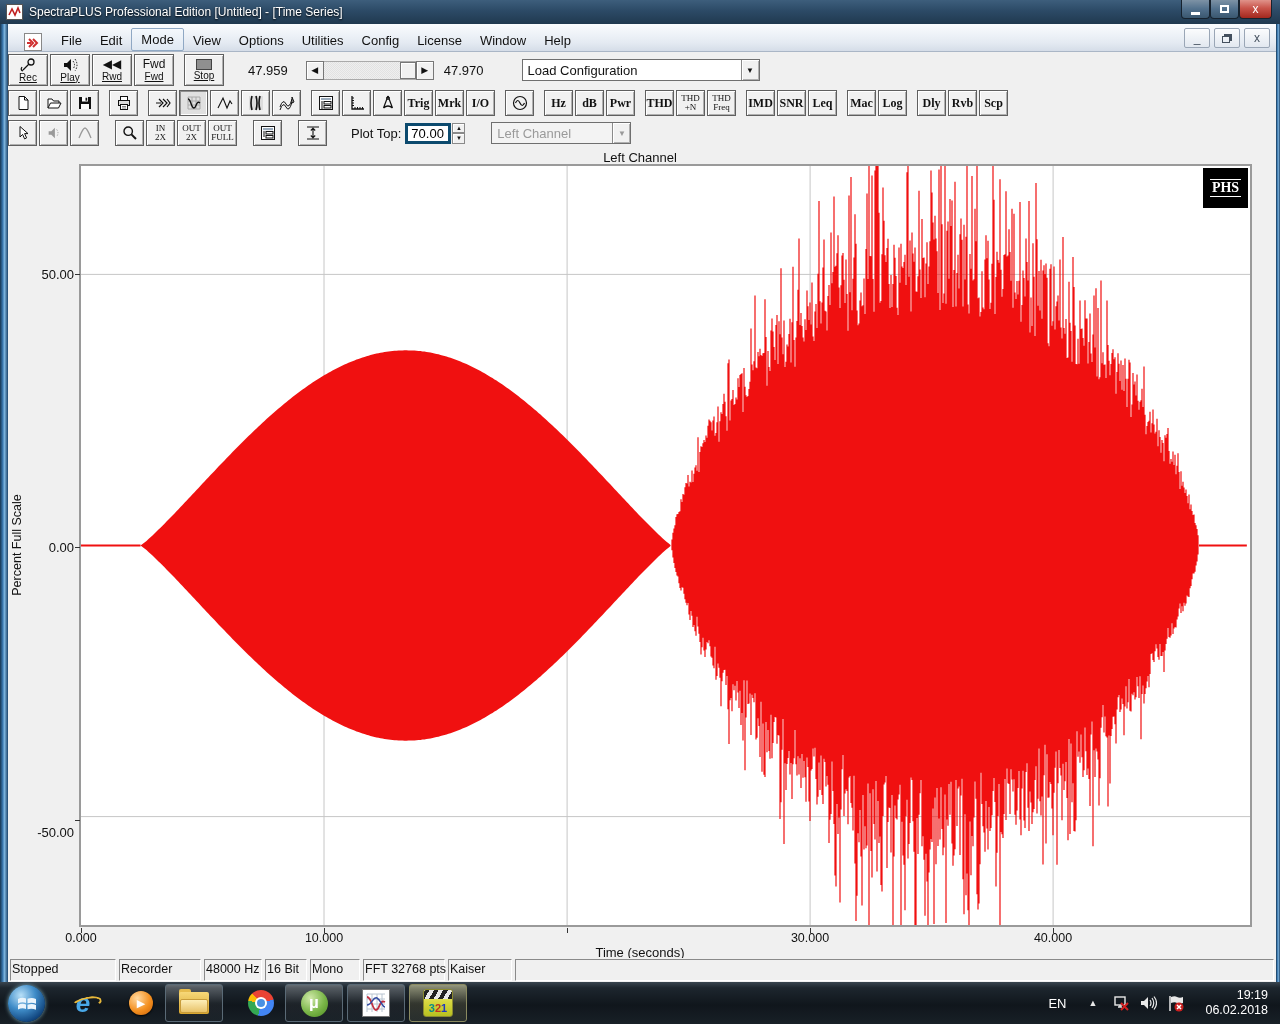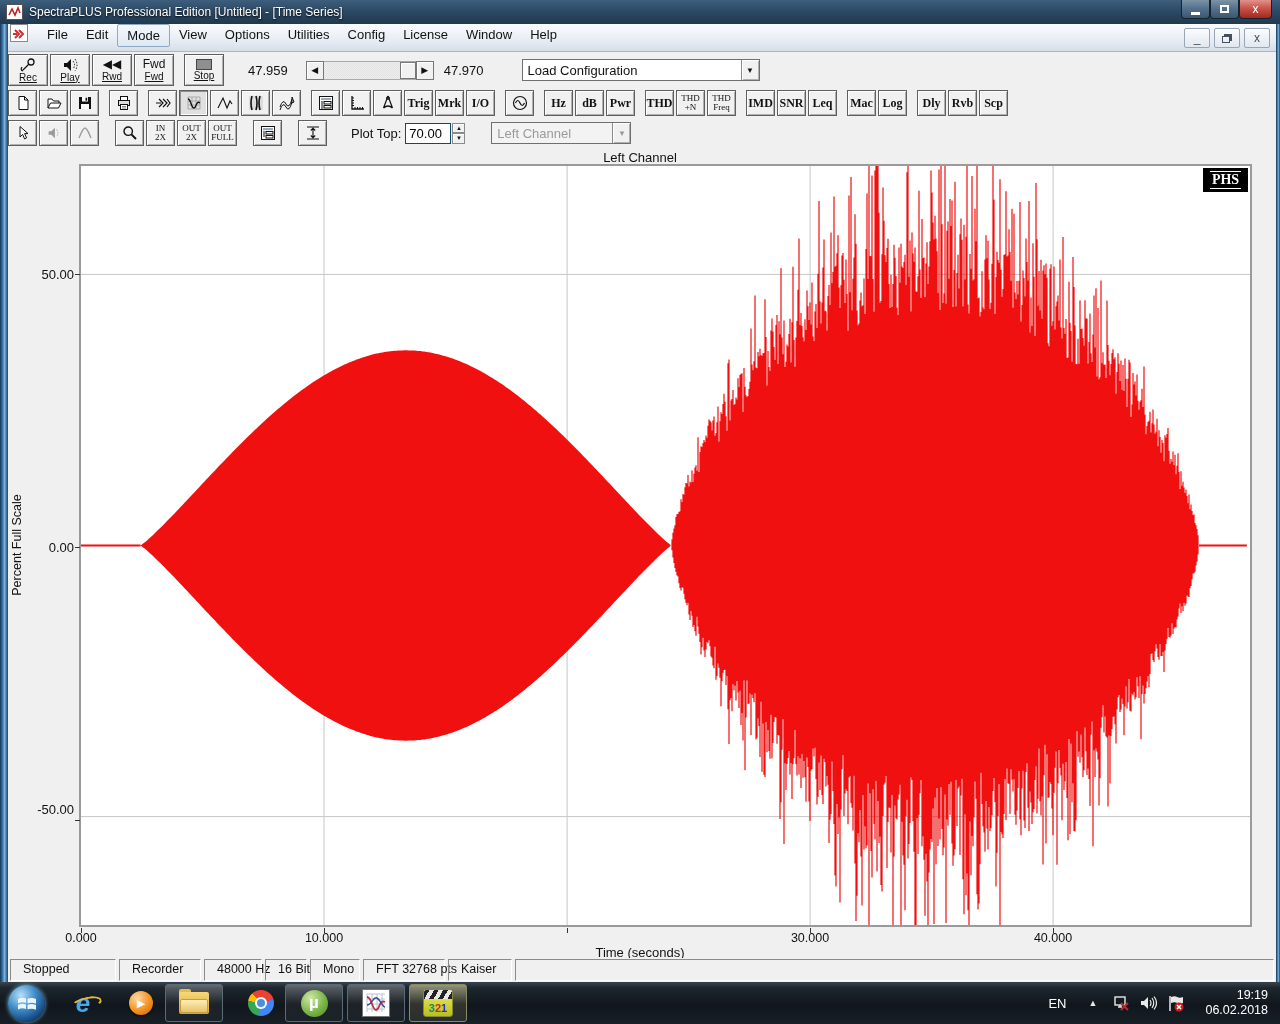--- a/index.html
+++ b/index.html
@@ -23,21 +23,21 @@
   .glyph-max { width:9px; height:8px; border:2px solid #fff; }
 
   .side-strip { position:absolute; top:24px; height:958px; z-index:50;
     background:linear-gradient(90deg,#17354f,#3b79b0 35%,#7db4dd 55%,#1d446a); }
   .side-strip.left { left:0; width:8px; }
   .side-strip.right { right:0; width:4px; }
 
   
   .menubar { position:absolute; left:0; top:24px; width:1280px; height:28px;
     background:linear-gradient(180deg,#fafcfe,#e4eaf2 70%,#d5dde8); border-bottom:1px solid #aab6c6;
-    display:flex; align-items:flex-start; padding-left:10px; }
+    display:flex; align-items:flex-end; padding-left:24px; }
   .menubar .doc-icon { width:18px; height:18px; background:#fff; border:1px solid #888;
     display:inline-flex; align-items:center; justify-content:center; margin-right:10px; }
   .menu-item { padding:3px 9px; font-size:13px; color:#111; }
   .menu-item.boxed { border:1px solid #8fa8c4; border-radius:2px; background:linear-gradient(180deg,#f4f8fc,#dfe8f2); }
   .mdi-controls { position:absolute; right:10px; top:4px; display:flex; gap:4px; }
   .mdi-btn { width:26px; height:20px; border:1px solid #9aa6b6; border-radius:2px;
     background:linear-gradient(180deg,#fbfcfd,#e2e8f0); display:flex; align-items:center; justify-content:center;
     color:#44505e; font-size:12px; }
   .glyph-restore { width:8px; height:7px; border:1px solid #44505e; box-shadow:2px -2px 0 -0px #44505e; margin-top:2px; margin-right:2px;}
 
@@ -67,47 +67,47 @@
   .sb-thumb { position:absolute; right:0; top:0; width:16px; height:17px; background:#f1f1f1;
     border:1px solid #777; box-shadow:inset 1px 1px 0 #fff; }
   .dropdown { height:22px; background:#fff; border:1px solid #6f6f6f; display:flex; align-items:center;
     justify-content:space-between; font-size:13px; padding-left:5px; }
   .dd-config { width:238px; margin-left:28px; }
   .dd-btn { width:18px; height:100%; background:#f1f1f1; border-left:1px solid #8a8a8a;
     box-shadow:inset 1px 1px 0 #fff, inset -1px -1px 0 #b0b0b0; display:flex; align-items:center; justify-content:center; font-size:8px; }
   .dd-channel { width:140px; margin-left:26px; background:#f3f3f3; color:#9a9a9a; }
   .ic { display:block; }
   .plot-top-label { font-size:13px; margin-left:22px; margin-right:4px; }
-  .plot-top-input { width:46px; height:21px; border:1px solid #0c4a6e; font-size:13px; padding-left:3px;
+  .plot-top-input { width:46px; height:21px; border:3px solid #0c4a6e; font-size:13px; padding-left:3px;
     font-family:"Liberation Sans", sans-serif; background:#fff; }
   .spinner { width:13px; height:21px; display:flex; flex-direction:column; margin-left:1px; }
   .spin-b { flex:1; background:#f1f1f1; border:1px solid #8a8a8a; font-size:6px; display:flex;
     align-items:center; justify-content:center; box-shadow:inset 1px 1px 0 #fff; }
 
   
   .chart-region { position:absolute; left:0; top:148px; width:1280px; height:810px; background:#f0f0f0; }
   .chart-title { position:absolute; left:0; top:2px; width:1280px; text-align:center; font-size:13px; }
   .plot { position:absolute; left:79px; top:16px; width:1173px; height:763px; background:#fff; border:2px solid #9a9a9a; }
-  .phs-logo { position:absolute; left:1203px; top:20px; width:45px; height:24px; background:#000;
+  .phs-logo { position:absolute; left:1203px; top:20px; width:45px; height:40px; background:#000;
     display:flex; align-items:center; justify-content:center; }
   .phs-inner { color:#fff; font-family:"Liberation Serif", serif; font-weight:bold; font-size:14px;
     border-top:1px solid #fff; border-bottom:1px solid #fff; padding:0 2px; line-height:16px; }
   .ytick-label { position:absolute; width:60px; text-align:right; font-size:13px; }
   .xtick-label { position:absolute; width:70px; text-align:center; font-size:12.5px; top:783px; }
   .y-axis-title { position:absolute; left:-243px; top:390px; width:520px; text-align:center;
     font-size:12.5px; transform:rotate(-90deg); }
   .x-axis-title { position:absolute; left:0px; top:797px; width:1280px; text-align:center; font-size:13px; }
   .tickmark-y { position:absolute; width:5px; height:1px; background:#333; left:75px; }
   .tickmark-x { position:absolute; width:1px; height:5px; background:#333; top:780px; }
 
   
   .statusbar { position:absolute; left:8px; top:958px; width:1268px; height:24px; background:#f0f0f0;
     display:flex; align-items:stretch; padding:1px 2px; }
   .status-cell { border:1px solid; border-color:#8a8a8a #ffffff #ffffff #8a8a8a; margin-right:3px;
-    padding:2px 12px; font-size:12.5px; white-space:nowrap; }
+    padding:2px 1px; font-size:12.5px; white-space:nowrap; }
 
   
   .taskbar { position:absolute; left:0; top:982px; width:1280px; height:42px;
     background:linear-gradient(180deg,#39454f 0%,#1d262e 14%,#10161c 55%,#182027 100%);
     display:flex; align-items:center; }
   .start-orb { width:37px; height:37px; border-radius:50%; margin-left:8px;
     background:radial-gradient(circle at 35% 28%, #b8e0f8 0%, #3f8cc8 40%, #11457e 75%, #06284e 100%);
     box-shadow:0 0 4px #7ab; display:flex; align-items:center; justify-content:center; }
   .task-icon { width:40px; height:40px; display:flex; align-items:center; justify-content:center; margin-left:18px; }
   .task-btn { width:58px; height:38px; margin-left:4px; border:1px solid #5a6a76; border-radius:3px;
@@ -468,21 +468,21 @@
         <path id="burst1-path" stroke="none" fill="#F01010" d="M59.5 379.5 L61.5 378.1 L63.5 376.6 L65.5 374.9 L67.5 373.1 L69.5 371.3 L71.5 369.4 L73.5 367.5 L75.5 365.6 L77.5 363.6 L79.5 361.7 L81.5 359.7 L83.5 357.7 L85.5 355.6 L87.5 353.6 L89.5 351.5 L91.5 349.4 L93.5 347.4 L95.5 345.3 L97.5 343.2 L99.5 341.1 L101.5 338.9 L103.5 336.8 L105.5 334.7 L107.5 332.6 L109.5 330.4 L111.5 328.3 L113.5 326.2 L115.5 324.0 L117.5 321.9 L119.5 319.7 L121.5 317.6 L123.5 315.5 L125.5 313.3 L127.5 311.2 L129.5 309.1 L131.5 307.0 L133.5 304.9 L135.5 302.7 L137.5 300.6 L139.5 298.5 L141.5 296.5 L143.5 294.4 L145.5 292.3 L147.5 290.2 L149.5 288.2 L151.5 286.1 L153.5 284.1 L155.5 282.0 L157.5 280.0 L159.5 278.0 L161.5 276.0 L163.5 274.0 L165.5 272.1 L167.5 270.1 L169.5 268.2 L171.5 266.2 L173.5 264.3 L175.5 262.4 L177.5 260.5 L179.5 258.7 L181.5 256.8 L183.5 255.0 L185.5 253.1 L187.5 251.3 L189.5 249.6 L191.5 247.8 L193.5 246.0 L195.5 244.3 L197.5 242.6 L199.5 240.9 L201.5 239.2 L203.5 237.6 L205.5 235.9 L207.5 234.3 L209.5 232.7 L211.5 231.1 L213.5 229.6 L215.5 228.1 L217.5 226.5 L219.5 225.1 L221.5 223.6 L223.5 222.2 L225.5 220.7 L227.5 219.3 L229.5 218.0 L231.5 216.6 L233.5 215.3 L235.5 214.0 L237.5 212.7 L239.5 211.5 L241.5 210.3 L243.5 209.1 L245.5 207.9 L247.5 206.8 L249.5 205.7 L251.5 204.6 L253.5 203.5 L255.5 202.5 L257.5 201.5 L259.5 200.5 L261.5 199.5 L263.5 198.6 L265.5 197.7 L267.5 196.8 L269.5 196.0 L271.5 195.2 L273.5 194.4 L275.5 193.6 L277.5 192.9 L279.5 192.2 L281.5 191.5 L283.5 190.9 L285.5 190.3 L287.5 189.7 L289.5 189.1 L291.5 188.6 L293.5 188.1 L295.5 187.6 L297.5 187.2 L299.5 186.8 L301.5 186.4 L303.5 186.1 L305.5 185.8 L307.5 185.5 L309.5 185.2 L311.5 185.0 L313.5 184.8 L315.5 184.7 L317.5 184.5 L319.5 184.4 L321.5 184.4 L323.5 184.3 L325.5 184.3 L327.5 184.4 L329.5 184.4 L331.5 184.5 L333.5 184.6 L335.5 184.7 L337.5 184.9 L339.5 185.1 L341.5 185.4 L343.5 185.6 L345.5 185.9 L347.5 186.3 L349.5 186.6 L351.5 187.0 L353.5 187.4 L355.5 187.9 L357.5 188.3 L359.5 188.9 L361.5 189.4 L363.5 190.0 L365.5 190.6 L367.5 191.2 L369.5 191.8 L371.5 192.5 L373.5 193.2 L375.5 194.0 L377.5 194.8 L379.5 195.6 L381.5 196.4 L383.5 197.2 L385.5 198.1 L387.5 199.0 L389.5 200.0 L391.5 200.9 L393.5 201.9 L395.5 203.0 L397.5 204.0 L399.5 205.1 L401.5 206.2 L403.5 207.3 L405.5 208.5 L407.5 209.7 L409.5 210.9 L411.5 212.1 L413.5 213.4 L415.5 214.6 L417.5 215.9 L419.5 217.3 L421.5 218.6 L423.5 220.0 L425.5 221.4 L427.5 222.8 L429.5 224.3 L431.5 225.8 L433.5 227.3 L435.5 228.8 L437.5 230.3 L439.5 231.9 L441.5 233.5 L443.5 235.1 L445.5 236.7 L447.5 238.4 L449.5 240.0 L451.5 241.7 L453.5 243.4 L455.5 245.1 L457.5 246.9 L459.5 248.6 L461.5 250.4 L463.5 252.2 L465.5 254.0 L467.5 255.9 L469.5 257.7 L471.5 259.6 L473.5 261.4 L475.5 263.3 L477.5 265.2 L479.5 267.2 L481.5 269.1 L483.5 271.1 L485.5 273.0 L487.5 275.0 L489.5 277.0 L491.5 279.0 L493.5 281.0 L495.5 283.0 L497.5 285.1 L499.5 287.1 L501.5 289.2 L503.5 291.2 L505.5 293.3 L507.5 295.4 L509.5 297.5 L511.5 299.6 L513.5 301.7 L515.5 303.8 L517.5 305.9 L519.5 308.0 L521.5 310.1 L523.5 312.2 L525.5 314.4 L527.5 316.5 L529.5 318.6 L531.5 320.8 L533.5 322.9 L535.5 325.1 L537.5 327.2 L539.5 329.3 L541.5 331.5 L543.5 333.6 L545.5 335.7 L547.5 337.8 L549.5 340.0 L551.5 342.1 L553.5 344.2 L555.5 346.3 L557.5 348.4 L559.5 350.4 L561.5 352.5 L563.5 354.6 L565.5 356.6 L567.5 358.6 L569.5 360.6 L571.5 362.6 L573.5 364.6 L575.5 366.5 L577.5 368.4 L579.5 370.3 L581.5 372.2 L583.5 374.0 L585.5 375.7 L587.5 377.3 L589.5 378.9 L589.5 380.1 L587.5 381.7 L585.5 383.3 L583.5 385.0 L581.5 386.8 L579.5 388.7 L577.5 390.6 L575.5 392.5 L573.5 394.4 L571.5 396.4 L569.5 398.4 L567.5 400.4 L565.5 402.4 L563.5 404.4 L561.5 406.5 L559.5 408.6 L557.5 410.6 L555.5 412.7 L553.5 414.8 L551.5 416.9 L549.5 419.0 L547.5 421.2 L545.5 423.3 L543.5 425.4 L541.5 427.5 L539.5 429.7 L537.5 431.8 L535.5 433.9 L533.5 436.1 L531.5 438.2 L529.5 440.4 L527.5 442.5 L525.5 444.6 L523.5 446.8 L521.5 448.9 L519.5 451.0 L517.5 453.1 L515.5 455.2 L513.5 457.3 L511.5 459.4 L509.5 461.5 L507.5 463.6 L505.5 465.7 L503.5 467.8 L501.5 469.8 L499.5 471.9 L497.5 473.9 L495.5 476.0 L493.5 478.0 L491.5 480.0 L489.5 482.0 L487.5 484.0 L485.5 486.0 L483.5 487.9 L481.5 489.9 L479.5 491.8 L477.5 493.8 L475.5 495.7 L473.5 497.6 L471.5 499.4 L469.5 501.3 L467.5 503.1 L465.5 505.0 L463.5 506.8 L461.5 508.6 L459.5 510.4 L457.5 512.1 L455.5 513.9 L453.5 515.6 L451.5 517.3 L449.5 519.0 L447.5 520.6 L445.5 522.3 L443.5 523.9 L441.5 525.5 L439.5 527.1 L437.5 528.7 L435.5 530.2 L433.5 531.7 L431.5 533.2 L429.5 534.7 L427.5 536.2 L425.5 537.6 L423.5 539.0 L421.5 540.4 L419.5 541.7 L417.5 543.1 L415.5 544.4 L413.5 545.6 L411.5 546.9 L409.5 548.1 L407.5 549.3 L405.5 550.5 L403.5 551.7 L401.5 552.8 L399.5 553.9 L397.5 555.0 L395.5 556.0 L393.5 557.1 L391.5 558.1 L389.5 559.0 L387.5 560.0 L385.5 560.9 L383.5 561.8 L381.5 562.6 L379.5 563.4 L377.5 564.2 L375.5 565.0 L373.5 565.8 L371.5 566.5 L369.5 567.2 L367.5 567.8 L365.5 568.4 L363.5 569.0 L361.5 569.6 L359.5 570.1 L357.5 570.7 L355.5 571.1 L353.5 571.6 L351.5 572.0 L349.5 572.4 L347.5 572.7 L345.5 573.1 L343.5 573.4 L341.5 573.6 L339.5 573.9 L337.5 574.1 L335.5 574.3 L333.5 574.4 L331.5 574.5 L329.5 574.6 L327.5 574.6 L325.5 574.7 L323.5 574.7 L321.5 574.6 L319.5 574.6 L317.5 574.5 L315.5 574.3 L313.5 574.2 L311.5 574.0 L309.5 573.8 L307.5 573.5 L305.5 573.2 L303.5 572.9 L301.5 572.6 L299.5 572.2 L297.5 571.8 L295.5 571.4 L293.5 570.9 L291.5 570.4 L289.5 569.9 L287.5 569.3 L285.5 568.7 L283.5 568.1 L281.5 567.5 L279.5 566.8 L277.5 566.1 L275.5 565.4 L273.5 564.6 L271.5 563.8 L269.5 563.0 L267.5 562.2 L265.5 561.3 L263.5 560.4 L261.5 559.5 L259.5 558.5 L257.5 557.5 L255.5 556.5 L253.5 555.5 L251.5 554.4 L249.5 553.3 L247.5 552.2 L245.5 551.1 L243.5 549.9 L241.5 548.7 L239.5 547.5 L237.5 546.3 L235.5 545.0 L233.5 543.7 L231.5 542.4 L229.5 541.0 L227.5 539.7 L225.5 538.3 L223.5 536.8 L221.5 535.4 L219.5 533.9 L217.5 532.5 L215.5 530.9 L213.5 529.4 L211.5 527.9 L209.5 526.3 L207.5 524.7 L205.5 523.1 L203.5 521.4 L201.5 519.8 L199.5 518.1 L197.5 516.4 L195.5 514.7 L193.5 513.0 L191.5 511.2 L189.5 509.4 L187.5 507.7 L185.5 505.9 L183.5 504.0 L181.5 502.2 L179.5 500.3 L177.5 498.5 L175.5 496.6 L173.5 494.7 L171.5 492.8 L169.5 490.8 L167.5 488.9 L165.5 486.9 L163.5 485.0 L161.5 483.0 L159.5 481.0 L157.5 479.0 L155.5 477.0 L153.5 474.9 L151.5 472.9 L149.5 470.8 L147.5 468.8 L145.5 466.7 L143.5 464.6 L141.5 462.5 L139.5 460.5 L137.5 458.4 L135.5 456.3 L133.5 454.1 L131.5 452.0 L129.5 449.9 L127.5 447.8 L125.5 445.7 L123.5 443.5 L121.5 441.4 L119.5 439.3 L117.5 437.1 L115.5 435.0 L113.5 432.8 L111.5 430.7 L109.5 428.6 L107.5 426.4 L105.5 424.3 L103.5 422.2 L101.5 420.1 L99.5 417.9 L97.5 415.8 L95.5 413.7 L93.5 411.6 L91.5 409.6 L89.5 407.5 L87.5 405.4 L85.5 403.4 L83.5 401.3 L81.5 399.3 L79.5 397.3 L77.5 395.4 L75.5 393.4 L73.5 391.5 L71.5 389.6 L69.5 387.7 L67.5 385.9 L65.5 384.1 L63.5 382.4 L61.5 380.9 L59.5 379.5 Z"></path>
         <path id="burst2-path" fill="none" stroke-width="1.2" stroke="#F01010" d="M591 373.6 V384.3 M592 366.7 V391.6 M593 362.5 V397.0 M594 359.3 V401.9 M595 351.0 V406.0 M596 348.2 V409.5 M597 348.0 V410.4 M598 345.9 V417.2 M599 345.2 V422.1 M600 333.2 V424.6 M601 336.0 V421.3 M602 328.0 V421.7 M603 328.7 V427.8 M604 321.3 V433.2 M605 317.0 V436.8 M606 317.5 V439.2 M607 309.1 V437.0 M608 320.5 V448.4 M609 315.7 V453.9 M610 316.6 V445.1 M611 304.6 V449.7 M612 316.1 V460.9 M613 307.7 V459.1 M614 301.4 V465.3 M615 299.3 V469.8 M616 304.8 V450.7 M617 271.2 V460.5 M618 306.0 V467.8 M619 286.0 V476.0 M620 280.3 V488.6 M621 280.9 V481.3 M622 277.2 V471.7 M623 274.1 V484.5 M624 276.0 V491.1 M625 269.6 V483.5 M626 271.7 V476.0 M627 259.7 V477.3 M628 253.6 V474.3 M629 254.7 V480.3 M630 256.2 V490.6 M631 264.5 V491.8 M632 254.5 V499.6 M633 250.5 V502.3 M634 269.7 V480.8 M635 266.9 V513.7 M636 256.2 V510.0 M637 240.5 V497.5 M638 275.8 V501.8 M639 255.3 V511.8 M640 246.2 V540.3 M641 248.0 V515.3 M642 238.0 V506.7 M643 227.8 V504.0 M644 235.8 V503.7 M645 250.3 V519.1 M646 264.7 V510.1 M647 197.2 V543.2 M648 193.5 V577.9 M649 254.5 V534.2 M650 234.5 V532.1 M651 233.0 V545.3 M652 223.9 V518.2 M653 239.1 V524.2 M654 238.0 V519.8 M655 231.6 V534.4 M656 233.5 V514.9 M657 212.3 V526.4 M658 220.9 V542.0 M659 208.9 V524.8 M660 208.1 V558.9 M661 207.3 V547.1 M662 246.1 V574.4 M663 202.1 V514.3 M664 220.8 V604.2 M665 229.3 V551.6 M666 230.9 V514.4 M667 230.0 V538.1 M668 222.9 V537.6 M669 215.8 V527.5 M670 162.5 V569.1 M671 198.6 V528.7 M672 204.3 V532.1 M673 195.3 V536.3 M674 129.6 V527.2 M675 201.5 V573.6 M676 202.2 V571.7 M677 186.0 V552.2 M678 190.2 V559.9 M679 182.7 V591.0 M680 188.9 V535.7 M681 189.9 V605.8 M682 187.2 V557.6 M683 186.9 V608.8 M684 133.3 V611.1 M685 170.9 V556.1 M686 219.8 V586.3 M687 185.0 V563.9 M688 201.1 V585.0 M689 205.0 V592.8 M690 164.6 V548.8 M691 152.5 V592.3 M692 165.6 V576.9 M693 181.1 V556.1 M694 193.9 V551.0 M695 159.1 V551.5 M696 149.0 V577.8 M697 198.1 V569.0 M698 155.2 V569.5 M699 168.3 V653.0 M700 102.3 V636.3 M701 171.5 V583.8 M702 188.2 V553.1 M703 154.5 V678.1 M704 201.0 V597.3 M705 195.8 V624.0 M706 178.5 V598.0 M707 180.6 V592.1 M708 168.1 V584.9 M709 152.7 V608.6 M710 196.6 V596.9 M711 156.3 V633.0 M712 100.8 V598.2 M713 173.9 V592.2 M714 200.7 V563.9 M715 171.6 V598.3 M716 155.0 V609.4 M717 123.8 V590.3 M718 72.5 V608.6 M719 158.9 V592.3 M720 147.0 V622.1 M721 160.0 V587.9 M722 171.6 V611.7 M723 175.6 V595.0 M724 153.3 V611.3 M725 163.9 V635.7 M726 124.6 V591.4 M727 140.2 V601.1 M728 153.9 V635.6 M729 136.6 V654.9 M730 158.5 V604.6 M731 116.6 V603.0 M732 170.6 V582.6 M733 174.9 V590.5 M734 145.5 V581.7 M735 137.9 V613.0 M736 162.0 V638.4 M737 107.7 V630.7 M738 35.1 V596.6 M739 135.3 V623.9 M740 157.4 V589.5 M741 136.6 V629.1 M742 101.5 V638.0 M743 73.4 V592.8 M744 144.8 V596.1 M745 145.6 V620.6 M746 164.5 V610.0 M747 130.0 V618.8 M748 119.0 V677.0 M749 139.0 V653.7 M750 66.5 V647.9 M751 117.3 V595.4 M752 105.9 V625.0 M753 30.6 V657.9 M754 100.7 V709.5 M755 99.8 V720.4 M756 87.2 V638.0 M757 69.2 V667.9 M758 121.5 V651.4 M759 142.1 V736.6 M760 119.2 V643.4 M761 89.6 V603.3 M762 87.0 V589.0 M763 113.8 V650.0 M764 137.1 V627.4 M765 93.4 V623.3 M766 127.9 V625.1 M767 164.8 V658.3 M768 29.4 V611.4 M769 126.3 V609.9 M770 11.1 V637.0 M771 144.3 V641.7 M772 112.8 V664.6 M773 91.6 V609.8 M774 48.2 V697.6 M775 77.8 V755.0 M776 144.6 V729.8 M777 159.2 V667.2 M778 157.6 V676.2 M779 134.5 V643.9 M780 126.5 V690.5 M781 140.3 V739.6 M782 139.2 V629.0 M783 112.6 V683.5 M784 148.0 V660.3 M785 83.0 V682.2 M786 27.6 V679.5 M787 112.9 V617.5 M788 0.0 V759.0 M789 90.1 V627.3 M790 90.2 V684.9 M791 9.4 V711.4 M792 112.9 V623.3 M793 145.8 V657.9 M794 4.5 V673.5 M795 0.0 V615.1 M796 0.0 V705.4 M797 0.0 V634.9 M798 46.8 V677.1 M799 136.7 V670.5 M800 134.9 V718.9 M801 88.2 V725.6 M802 21.6 V649.9 M803 54.7 V618.5 M804 89.3 V616.6 M805 96.1 V609.9 M806 82.1 V701.9 M807 72.8 V656.0 M808 118.0 V641.4 M809 142.1 V642.1 M810 109.0 V686.4 M811 141.0 V628.9 M812 117.9 V759.0 M813 78.8 V690.5 M814 91.8 V639.4 M815 110.1 V652.2 M816 141.8 V653.5 M817 149.1 V633.6 M818 81.5 V628.5 M819 116.8 V618.8 M820 77.7 V759.0 M821 100.4 V655.7 M822 102.1 V689.5 M823 96.1 V698.8 M824 88.8 V744.3 M825 119.1 V650.2 M826 6.2 V633.8 M827 0.0 V692.4 M828 110.8 V677.9 M829 74.6 V657.0 M830 145.4 V611.6 M831 66.5 V614.0 M832 87.4 V655.2 M833 95.7 V685.8 M834 81.6 V759.0 M835 125.5 V759.0 M836 125.7 V652.0 M837 110.3 V688.1 M838 24.8 V648.8 M839 103.4 V627.3 M840 132.1 V614.0 M841 53.0 V680.2 M842 91.9 V670.3 M843 91.6 V693.8 M844 131.3 V749.8 M845 97.5 V687.7 M846 76.3 V715.6 M847 117.9 V759.0 M848 100.4 V706.4 M849 75.2 V683.6 M850 4.4 V673.0 M851 26.5 V676.0 M852 56.6 V642.6 M853 73.5 V757.9 M854 49.8 V631.4 M855 72.5 V698.2 M856 85.2 V622.0 M857 126.9 V679.9 M858 3.4 V652.5 M859 143.9 V673.6 M860 0.0 V621.2 M861 58.2 V663.1 M862 137.0 V689.2 M863 127.6 V681.5 M864 0.0 V628.6 M865 137.7 V757.1 M866 64.8 V653.6 M867 55.6 V659.8 M868 112.7 V617.9 M869 33.1 V648.8 M870 60.1 V615.8 M871 34.4 V677.6 M872 141.1 V699.8 M873 104.0 V689.4 M874 15.7 V683.3 M875 140.4 V614.1 M876 107.1 V660.1 M877 88.7 V622.5 M878 122.5 V620.5 M879 68.3 V688.9 M880 52.6 V629.6 M881 73.8 V612.7 M882 140.5 V713.2 M883 58.8 V748.2 M884 113.4 V648.2 M885 70.7 V729.2 M886 0.0 V707.5 M887 138.5 V744.3 M888 147.4 V759.0 M889 88.1 V655.6 M890 102.7 V709.2 M891 9.9 V670.0 M892 114.4 V680.2 M893 113.3 V651.6 M894 42.8 V615.6 M895 75.2 V632.8 M896 0.0 V728.2 M897 132.3 V743.4 M898 131.5 V737.5 M899 150.4 V698.2 M900 146.1 V606.8 M901 105.3 V638.1 M902 141.4 V660.2 M903 143.3 V666.4 M904 93.5 V685.7 M905 69.2 V634.9 M906 92.3 V662.6 M907 74.8 V683.6 M908 113.6 V641.0 M909 143.1 V665.0 M910 136.7 V662.1 M911 97.7 V649.3 M912 0.0 V625.0 M913 33.8 V612.1 M914 147.9 V635.9 M915 110.9 V720.5 M916 85.7 V686.8 M917 94.1 V650.0 M918 96.8 V618.0 M919 13.2 V759.0 M920 103.7 V665.9 M921 130.7 V668.3 M922 122.9 V671.9 M923 88.9 V648.1 M924 88.3 V613.1 M925 25.2 V654.1 M926 90.4 V602.5 M927 89.6 V617.2 M928 63.3 V617.9 M929 86.1 V648.0 M930 114.8 V603.3 M931 42.7 V613.4 M932 141.8 V625.4 M933 47.7 V613.3 M934 126.5 V648.7 M935 133.0 V658.8 M936 115.0 V644.5 M937 128.4 V622.0 M938 114.8 V604.9 M939 36.0 V653.5 M940 155.7 V669.2 M941 139.1 V622.4 M942 104.6 V604.7 M943 112.1 V654.4 M944 130.6 V661.9 M945 72.6 V605.9 M946 96.0 V597.3 M947 114.5 V641.7 M948 35.0 V664.9 M949 166.5 V625.4 M950 131.4 V636.4 M951 159.9 V658.0 M952 77.2 V646.3 M953 110.8 V643.1 M954 170.0 V614.1 M955 17.1 V600.2 M956 73.3 V647.4 M957 139.7 V632.7 M958 105.0 V582.6 M959 144.5 V635.3 M960 93.7 V649.6 M961 152.7 V630.6 M962 104.6 V698.4 M963 99.2 V609.2 M964 107.9 V578.7 M965 97.5 V677.4 M966 111.8 V588.3 M967 177.3 V631.7 M968 180.3 V631.4 M969 102.7 V616.0 M970 98.3 V618.1 M971 159.8 V642.5 M972 155.3 V669.2 M973 100.4 V626.8 M974 163.4 V601.8 M975 140.2 V585.4 M976 135.6 V698.8 M977 129.6 V617.2 M978 154.4 V584.0 M979 93.4 V601.9 M980 161.5 V609.4 M981 172.6 V654.2 M982 71.0 V597.8 M983 162.0 V624.0 M984 167.8 V615.3 M985 152.9 V595.9 M986 192.0 V632.0 M987 191.4 V674.2 M988 115.7 V572.9 M989 156.8 V668.1 M990 164.9 V577.4 M991 195.8 V636.3 M992 91.0 V617.2 M993 120.9 V665.1 M994 159.6 V665.4 M995 197.9 V654.3 M996 198.2 V565.3 M997 172.8 V590.7 M998 197.7 V585.6 M999 134.5 V596.8 M1000 163.0 V568.5 M1001 162.5 V591.3 M1002 171.9 V610.9 M1003 179.7 V604.2 M1004 134.2 V561.6 M1005 152.4 V585.2 M1006 152.6 V609.0 M1007 197.6 V602.4 M1008 175.9 V612.9 M1009 147.4 V640.1 M1010 187.5 V568.4 M1011 196.1 V555.5 M1012 168.4 V680.2 M1013 129.6 V584.3 M1014 181.5 V610.9 M1015 122.2 V582.5 M1016 210.4 V585.4 M1017 141.9 V593.5 M1018 213.3 V639.5 M1019 211.2 V612.2 M1020 114.4 V561.7 M1021 197.3 V551.2 M1022 186.2 V538.9 M1023 198.7 V566.6 M1024 198.5 V550.5 M1025 212.1 V570.2 M1026 134.6 V571.5 M1027 179.0 V640.4 M1028 194.8 V569.4 M1029 209.2 V617.5 M1030 197.9 V570.0 M1031 187.1 V563.1 M1032 183.3 V550.7 M1033 193.3 V550.6 M1034 191.3 V558.2 M1035 227.7 V577.4 M1036 205.9 V543.4 M1037 187.2 V531.3 M1038 197.8 V529.1 M1039 214.9 V546.1 M1040 194.4 V543.4 M1041 223.8 V532.5 M1042 198.9 V538.1 M1043 225.1 V569.3 M1044 192.4 V540.5 M1045 212.8 V520.3 M1046 241.0 V542.5 M1047 212.8 V536.3 M1048 193.7 V513.0 M1049 196.4 V544.7 M1050 251.1 V545.4 M1051 238.5 V527.8 M1052 206.9 V529.2 M1053 218.5 V526.2 M1054 215.6 V533.6 M1055 229.5 V531.3 M1056 208.4 V511.0 M1057 234.7 V520.2 M1058 243.8 V531.9 M1059 235.8 V510.2 M1060 234.2 V573.2 M1061 222.7 V528.0 M1062 241.0 V519.6 M1063 200.4 V537.6 M1064 248.7 V527.9 M1065 268.3 V522.3 M1066 260.0 V515.4 M1067 256.1 V509.9 M1068 254.8 V521.2 M1069 245.7 V508.1 M1070 266.5 V487.9 M1071 257.2 V487.2 M1072 243.4 V494.0 M1073 258.5 V495.9 M1074 267.6 V485.2 M1075 265.8 V478.3 M1076 252.7 V482.5 M1077 280.3 V491.0 M1078 264.2 V493.7 M1079 271.0 V478.1 M1080 286.8 V490.0 M1081 274.0 V490.0 M1082 277.1 V486.0 M1083 295.3 V506.0 M1084 269.2 V484.4 M1085 271.8 V477.9 M1086 267.9 V472.7 M1087 262.0 V462.1 M1088 284.9 V470.9 M1089 297.8 V471.8 M1090 292.9 V469.6 M1091 295.7 V457.3 M1092 285.4 V467.9 M1093 298.9 V462.4 M1094 288.7 V461.0 M1095 308.3 V461.6 M1096 299.8 V453.6 M1097 287.3 V450.5 M1098 306.1 V442.5 M1099 323.1 V437.5 M1100 305.3 V446.9 M1101 319.7 V440.3 M1102 315.8 V445.3 M1103 321.6 V436.7 M1104 327.0 V439.8 M1105 323.4 V437.6 M1106 330.1 V429.6 M1107 337.3 V430.6 M1108 328.4 V431.1 M1109 343.3 V422.3 M1110 338.5 V420.1 M1111 344.9 V413.2 M1112 349.0 V407.6 M1113 348.4 V407.5 M1114 357.1 V405.7 M1115 359.2 V399.6 M1116 363.1 V395.4 M1117 369.2 V388.4 "></path>
       </svg>
     </div>
     <div class="phs-logo">
       <span class="phs-inner">PHS</span>
     </div>
 
     <div class="ytick-label" style="left:14px; top:119px;">50.00</div>
     <div class="ytick-label" style="left:14px; top:392px;">0.00</div>
-    <div class="ytick-label" style="left:14px; top:654px;">-50.00</div>
+    <div class="ytick-label" style="left:14px; top:677px;">-50.00</div>
     <div class="tickmark-y" style="top:126px"></div>
     <div class="tickmark-y" style="top:399px"></div>
     <div class="tickmark-y" style="top:672px"></div>
     <div class="y-axis-title">Percent Full Scale</div>
 
     <div class="xtick-label" style="left:46px;">0.000</div>
     <div class="xtick-label" style="left:289px;">10.000</div>
     <div class="xtick-label" style="left:532px;margin-top:40px;">20.000</div>
     <div class="xtick-label" style="left:775px;">30.000</div>
     <div class="xtick-label" style="left:1018px;">40.000</div>

